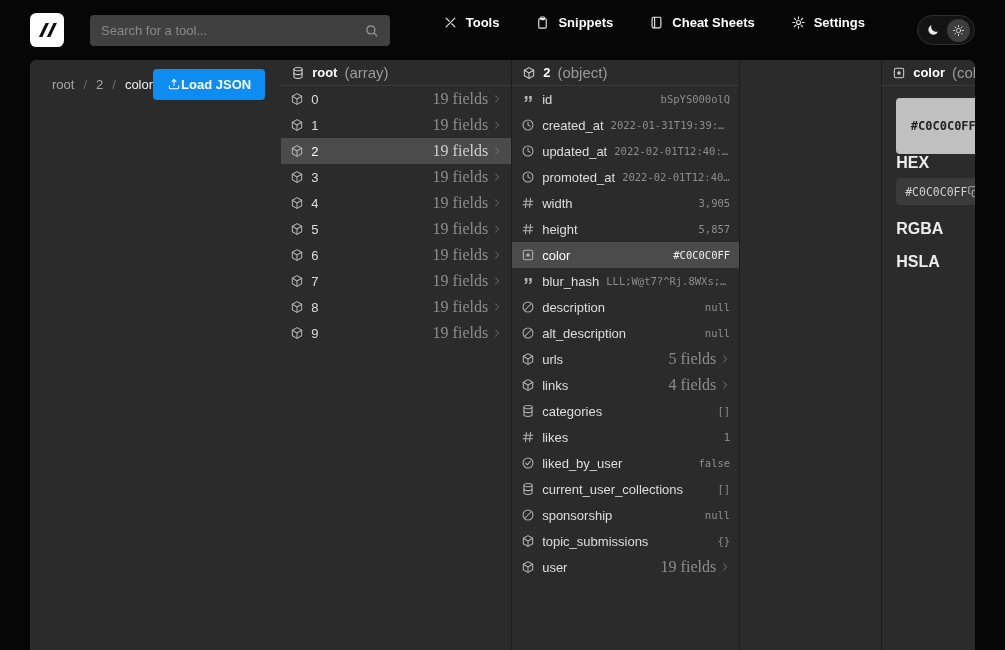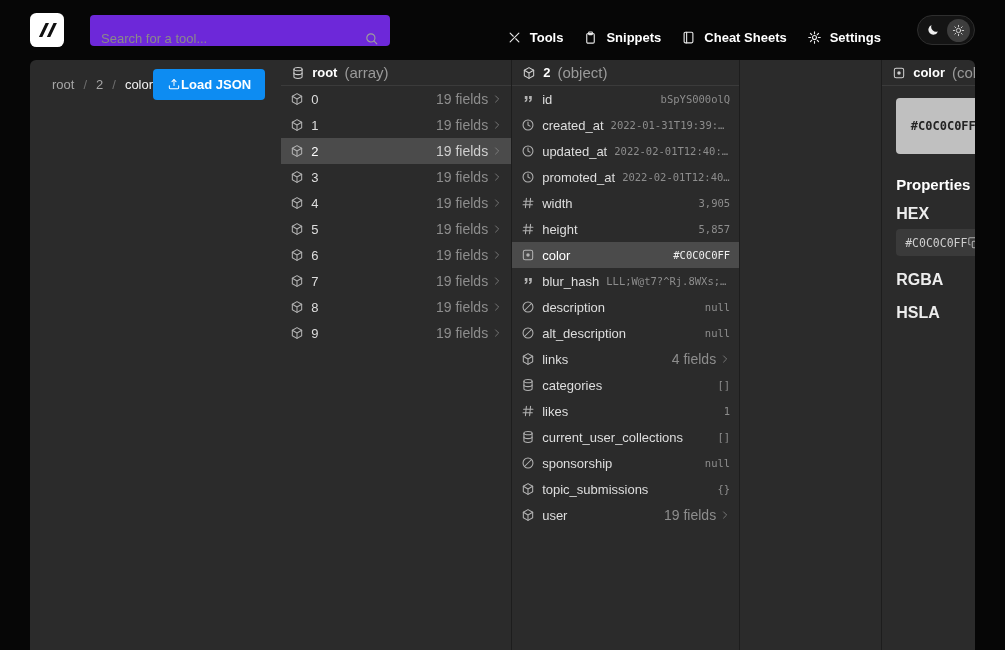--- a/index.html
+++ b/index.html
@@ -4,25 +4,25 @@
 <style>
   *{box-sizing:border-box;margin:0;padding:0}
   html,body{width:1005px;height:650px;overflow:hidden}
   body{background:#060606;font-family:"Liberation Sans",sans-serif;-webkit-font-smoothing:antialiased}
   svg{display:block}
   .icn{stroke:currentColor;fill:none;stroke-width:1.8;stroke-linecap:round;stroke-linejoin:round}
 
   
   .navbar{height:60px;display:flex;align-items:center;padding:0 30px;gap:26px}
   .logo{width:34px;height:34px;flex:none;cursor:pointer}
-  .search{width:300px;height:31px;background:#6d28d9;border-radius:4px;display:flex;align-items:flex-end;padding:0 11px;gap:8px}
+  .search{width:300px;height:31px;background:#404040;border-radius:4px;display:flex;align-items:center;padding:0 11px;gap:8px}
   .search input{flex:1;background:transparent;border:none;outline:none;color:#ddd;font-size:13px;font-family:inherit}
   .search input::placeholder{color:#8a8a8a}
   .search .sicon{width:15px;height:15px;color:#9d9d9d}
-  .nav{margin-left:auto;display:flex;align-items:flex-end;gap:20px}
+  .nav{margin-left:auto;display:flex;align-items:flex-start;gap:36px}
   .nav-item{display:flex;align-items:center;gap:8px;color:#fff;font-weight:bold;font-size:13px;cursor:pointer;text-decoration:none}
   .nav-item svg{width:15px;height:15px;color:#e8e8e8}
   .theme-toggle{margin-left:16px;width:58px;height:30px;background:#141414;border:1px solid #2e2e2e;border-radius:15px;display:flex;align-items:center;justify-content:space-between;padding:0 4px;cursor:pointer}
   .toggle-moon{width:14px;height:14px;color:#eee;margin-left:4px}
   .toggle-knob{width:23px;height:23px;border-radius:50%;background:#3d3d3d;display:flex;align-items:center;justify-content:center}
   .toggle-knob svg{width:13px;height:13px;color:#cfcfcf}
 
   
   .panel{margin:0 30px;height:633px;background:#2b2b2b;border-radius:6px;display:flex;flex-direction:row;overflow:hidden}
   .panel-top{height:48px;flex:none;display:flex;align-items:center;padding:0 16px 0 22px}
@@ -44,21 +44,21 @@
   .hdr{height:26px;flex:none;display:flex;align-items:center;gap:7px;padding:0 10px;border-bottom:1px solid #3b3b3b}
   .hdr svg{width:14px;height:14px;color:#cfcfcf;flex:none}
   .hdr-title{font-size:13px;font-weight:bold;color:#fff}
   .hdr-type{font-size:15px;color:#9a9a9a}
 
   .row{height:26px;display:flex;align-items:center;gap:7px;padding:0 9px;cursor:pointer}
   .row .ricon{width:14px;height:14px;color:#b2b2b2;flex:none}
   .row-key{font-size:13px;color:#dedede;white-space:nowrap}
   .row-right{margin-left:auto;display:flex;align-items:center;gap:4px;min-width:0}
   .row-val{font-family:"DejaVu Sans Mono",monospace;font-size:10.5px;color:#8d8d8d;white-space:nowrap;overflow:hidden;text-overflow:ellipsis;max-width:140px}
-  .badge{font-family:Liberation Sans, sans-serif;font-size:14px;color:#8d8d8d;white-space:nowrap}
+  .badge{font-family:Liberation Serif, serif;font-size:16px;color:#8d8d8d;white-space:nowrap}
   .chev{width:10px;height:10px;color:#8d8d8d;flex:none}
   .row.selected{background:#4b4b4b}
   .row.selected .row-key{color:#fff}
   .row.selected .row-val{color:#efefef}
   .row.selected .badge{color:#cfcfcf}
 
   
   .swatch{margin:12px 14px 0;height:56px;border-radius:4px;display:flex;align-items:center;justify-content:center;font-family:"DejaVu Sans Mono",monospace;font-size:12px;font-weight:bold;color:#242424}
   .props-title{margin:22px 14px 12px;font-size:15px;font-weight:bold;color:#fff}
   .fgroup{margin:0 14px 15px}
@@ -474,20 +474,32 @@
           </svg>
           <span class="row-key">alt_description</span>
           <div class="row-right">
             <span class="row-val">null</span>
           </div>
         </div>
         <div class="row">
           <svg class="ricon">
             <use href="#i-cube"></use>
           </svg>
+          <span class="row-key">urls</span>
+          <div class="row-right">
+            <span class="badge">5 fields</span>
+            <svg class="chev">
+              <use href="#i-chev"></use>
+            </svg>
+          </div>
+        </div>
+        <div class="row">
+          <svg class="ricon">
+            <use href="#i-cube"></use>
+          </svg>
           <span class="row-key">links</span>
           <div class="row-right">
             <span class="badge">4 fields</span>
             <svg class="chev">
               <use href="#i-chev"></use>
             </svg>
           </div>
         </div>
         <div class="row">
           <svg class="ricon">
@@ -498,20 +510,29 @@
             <span class="row-val">[]</span>
           </div>
         </div>
         <div class="row">
           <svg class="ricon">
             <use href="#i-hash"></use>
           </svg>
           <span class="row-key">likes</span>
           <div class="row-right">
             <span class="row-val">1</span>
+          </div>
+        </div>
+        <div class="row">
+          <svg class="ricon">
+            <use href="#i-check"></use>
+          </svg>
+          <span class="row-key">liked_by_user</span>
+          <div class="row-right">
+            <span class="row-val">false</span>
           </div>
         </div>
         <div class="row">
           <svg class="ricon">
             <use href="#i-db"></use>
           </svg>
           <span class="row-key">current_user_collections</span>
           <div class="row-right">
             <span class="row-val">[]</span>
           </div>
@@ -553,21 +574,20 @@
       <div class="hdr">
         <svg>
             <use href="#i-swatch"></use>
           </svg>
         <span class="hdr-title">color</span>
         <span class="hdr-type">(color)</span>
       </div>
       <div class="swatch" style="background: rgb(192, 192, 192);">
         <span>#C0C0C0FF</span>
       </div>
-      <div class="props-title">Properties</div>
       <div id="fields">
           <div class="fgroup">
             <div class="flabel">HEX</div>
             <div class="fbox">
               <span class="fval">#C0C0C0FF</span>
               <button class="fcopy">
                 <svg class="">
                   <use href="#i-copy"></use>
                 </svg>
               </button>

